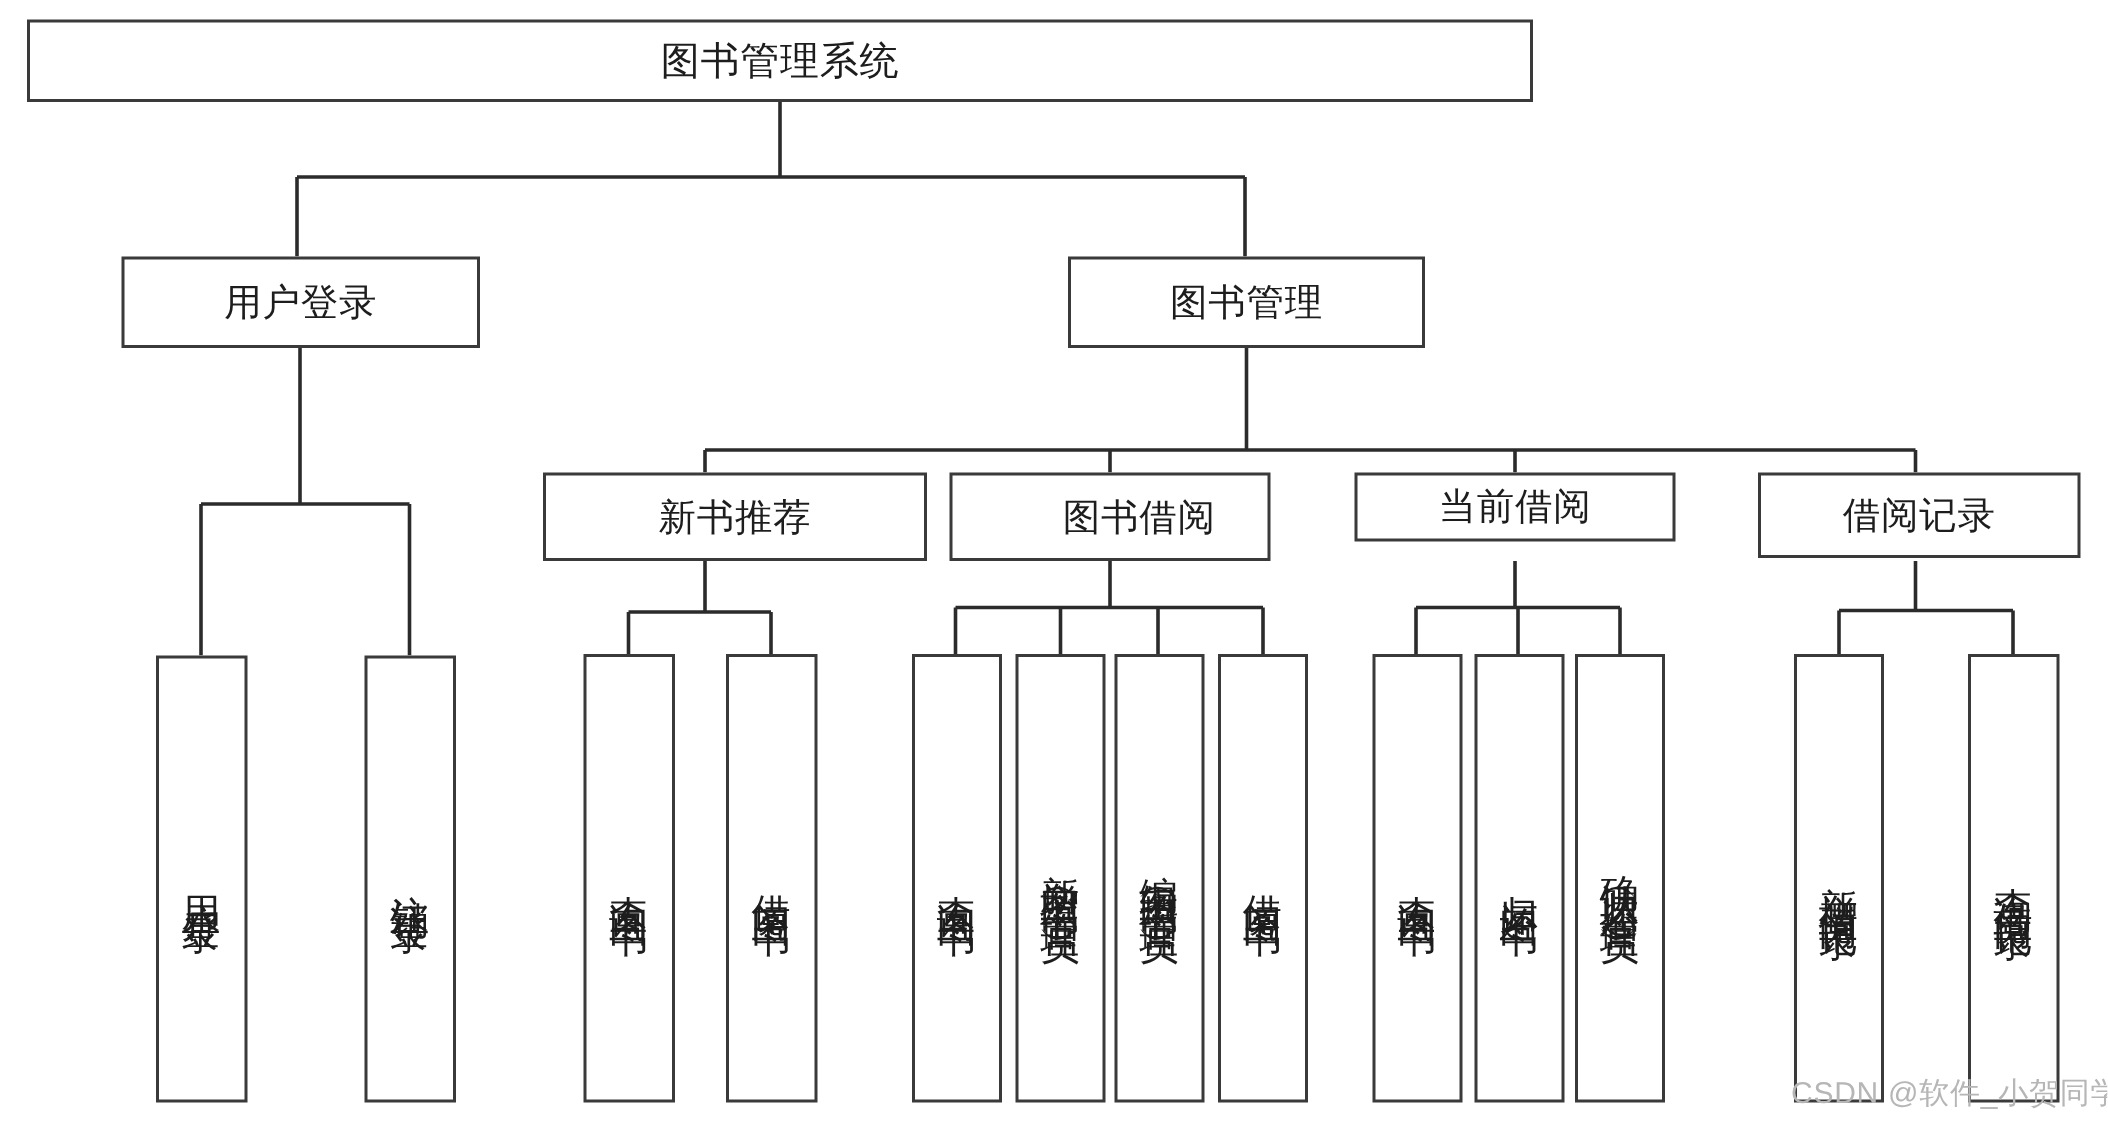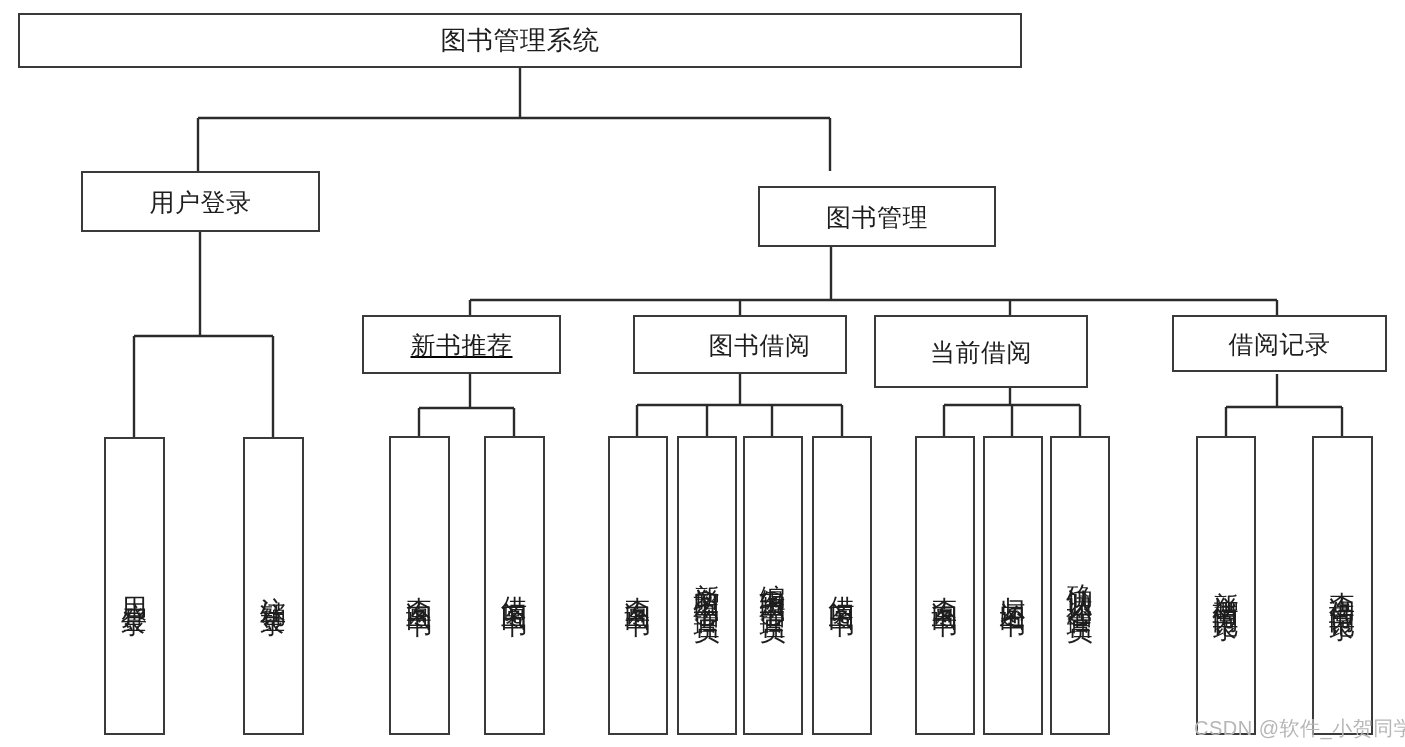--- a/index.html
+++ b/index.html
@@ -118,31 +118,31 @@
       </g>
   </svg>
 
   <div class="node root horizontal" style="left: 18px; top: 13px; width: 1004px; height: 55px;">
     <span class="node-label">图书管理系统</span>
   </div>
 
   <div class="node horizontal" style="left: 81px; top: 171px; width: 239px; height: 61px;">
     <span class="node-label">用户登录</span>
   </div>
-  <div class="node horizontal" style="left: 712px; top: 186px; width: 238px; height: 61px; margin-left: 46px;">
+  <div class="node horizontal" style="left: 712px; top: 171px; width: 238px; height: 61px;">
     <span class="node-label">图书管理</span>
   </div>
 
-  <div class="node horizontal" style="left: 362px; top: 315px; width: 199px; height: 59px; text-decoration: underline;">
+  <div class="node horizontal" style="left: 362px; top: 315px; width: 256px; height: 59px;">
     <span class="node-label">新书推荐</span>
   </div>
   <div class="node horizontal" style="left: 633px; top: 315px; width: 214px; height: 59px; padding-left: 39px;">
     <span class="node-label">图书借阅</span>
   </div>
-  <div class="node horizontal" style="left: 874px; top: 315px; width: 214px; height: 73px;">
+  <div class="node horizontal" style="left: 903px; top: 315px; width: 214px; height: 46px;">
     <span class="node-label">当前借阅</span>
   </div>
   <div class="node horizontal" style="left: 1172px; top: 315px; width: 215px; height: 57px;">
     <span class="node-label">借阅记录</span>
   </div>
 
   <div class="node vertical" style="left: 104px; top: 437px; width: 61px; height: 298px;">
     <span class="node-label">用户登录</span>
   </div>
   <div class="node vertical" style="left: 243px; top: 437px; width: 61px; height: 298px;">

